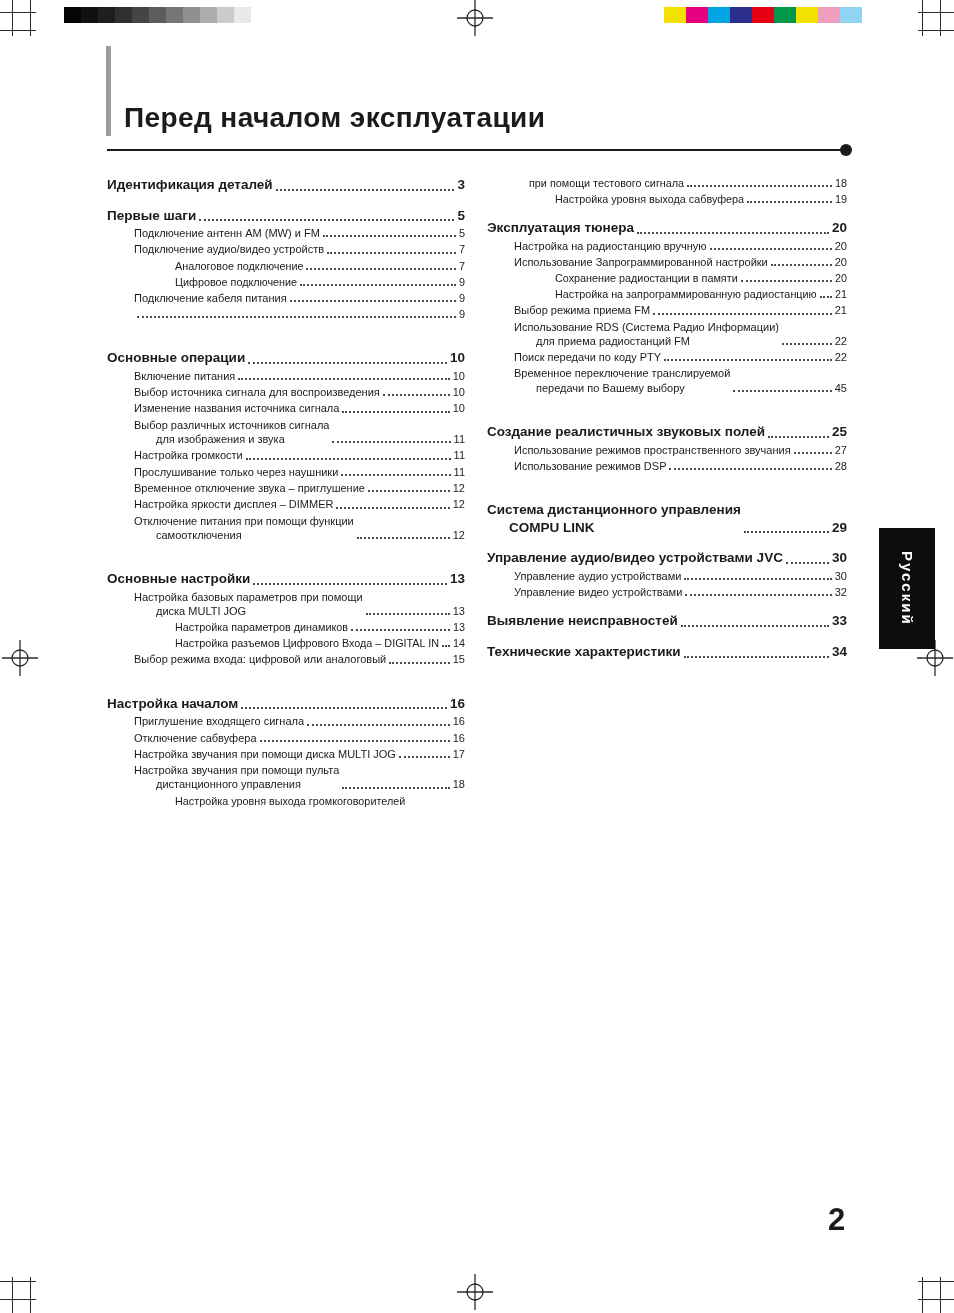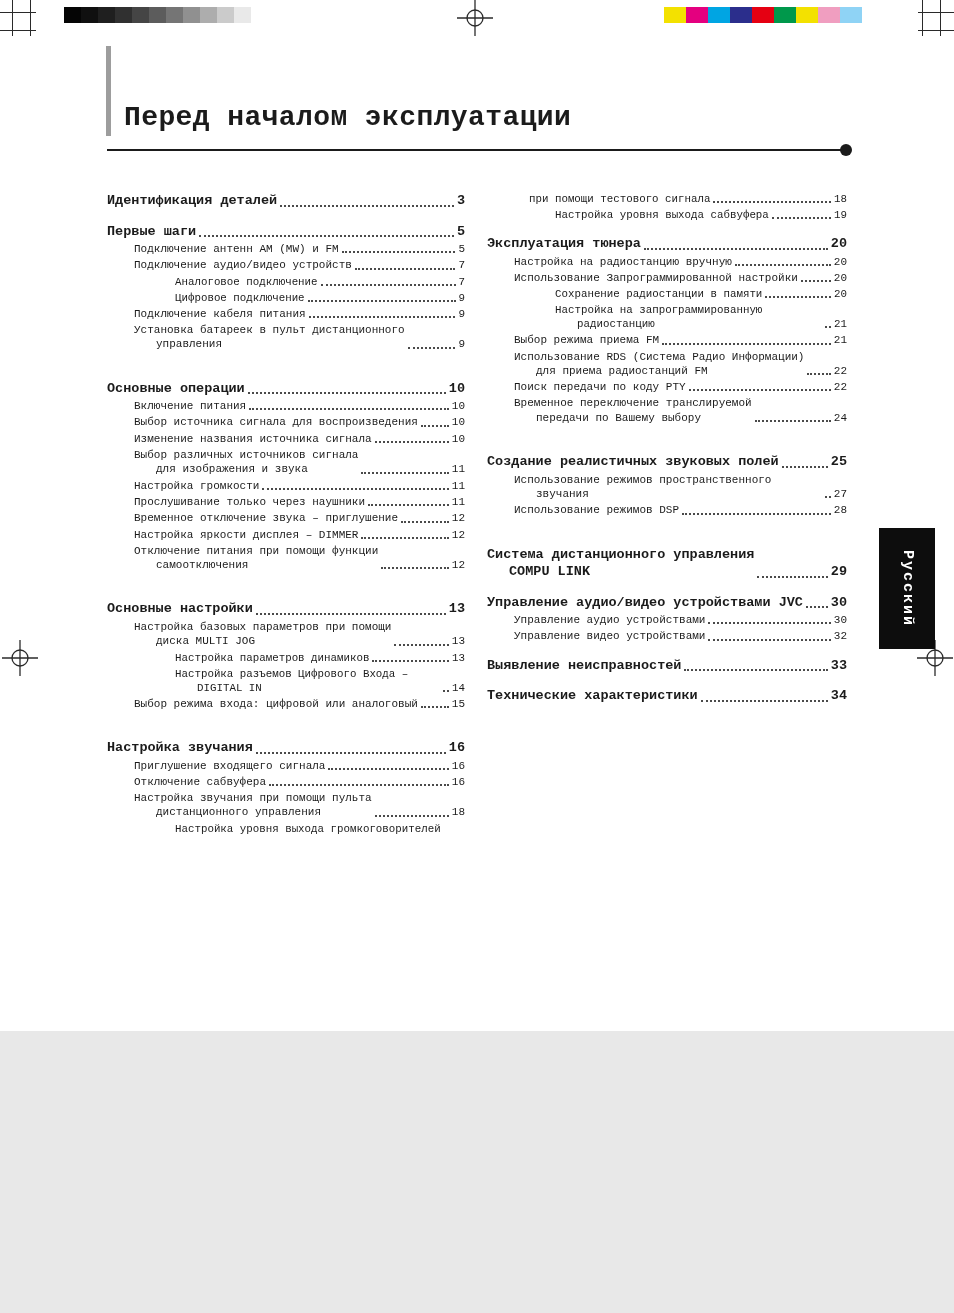--- a/index.html
+++ b/index.html
@@ -1,19 +1,19 @@
 <!DOCTYPE html>
 <html><head>
 <meta charset="utf-8">
 <style>
   html,body { margin:0; padding:0; background:#e8e8e8; }
   .page {
-    position:relative; width:954px; height:1031px; margin:0 auto;
+    position:relative; width:954px; height:1313px; margin:0 auto;
     background:#ffffff; overflow:hidden;
-    font-family:Liberation Mono, monospace; color:#1b1b1b;
+    font-family:Liberation Sans, sans-serif; color:#1b1b1b;
   }
   
   .mark { position:absolute; background:#2a2a2a; }
   .crop-v { width:1px; height:36px; }
   .crop-h { width:36px; height:1px; }
   .reg-mark { position:absolute; width:36px; height:36px; }
   .cal-bar { position:absolute; top:7px; display:flex; }
   .cal-bar .swatch { height:16px; }
   .gray-bar .swatch { width:17px; }
   .color-bar .swatch { width:22px; }
@@ -25,21 +25,21 @@
   
   .toc { position:absolute; top:176px; }
   #toc-left  { left:107px; width:358px; }
   #toc-right { left:487px; width:360px; }
   .toc-entry { display:flex; align-items:flex-end; line-height:1.3; margin-top:2px; }
   .toc-entry.lv0 { font-size:13.5px; font-weight:bold; margin-top:13px; }
   .toc-entry.lv0.gap { margin-top:28px; }
   .toc-entry.lv1 { font-size:11px; margin-left:27px; }
   .toc-entry.lv2 { font-size:10.8px; margin-left:28px;padding-left:40px; }
   .toc-entry.lv3 { font-size:10.8px; margin-left:42px; }
-  .toc .toc-entry:first-child { margin-top:16px; }
+  .toc .toc-entry:first-child { margin-top:0; }
   .toc-text { white-space:pre-line; padding-left:22px; text-indent:-22px; }
   .toc-leader { flex:1 1 auto; min-width:6px; border-bottom:2px dotted #4a4a4a; margin:0 3px 3px 3px; }
   .toc-page { white-space:nowrap; }
   
   .lang-tab {
     position:absolute; left:879px; top:528px; width:56px; height:121px;
     background:#0d0d0d; color:#ffffff; display:flex; align-items:center; justify-content:center;
   }
   .lang-tab span { writing-mode:vertical-rl; font-weight:bold; font-size:15px; letter-spacing:2px; }
   
@@ -151,22 +151,20 @@
         <span class="toc-text">Цифровое подключение</span>
         <span class="toc-leader"></span>
         <span class="toc-page">9</span>
       </div>
       <div class="toc-entry lv1">
         <span class="toc-text">Подключение кабеля питания</span>
         <span class="toc-leader"></span>
         <span class="toc-page">9</span>
       </div>
       <div class="toc-entry lv1">
-        <span class="toc-text">Установка  батареек в пульт дистанционного
-управления</span>
         <span class="toc-leader"></span>
         <span class="toc-page">9</span>
       </div>
       <div class="toc-entry lv0 gap">
         <span class="toc-text">Основные операции</span>
         <span class="toc-leader"></span>
         <span class="toc-page">10</span>
       </div>
       <div class="toc-entry lv1">
         <span class="toc-text">Включение питания</span>
@@ -235,33 +233,38 @@
         <span class="toc-text">Настройка разъемов Цифрового Входа – DIGITAL IN</span>
         <span class="toc-leader"></span>
         <span class="toc-page">14</span>
       </div>
       <div class="toc-entry lv1">
         <span class="toc-text">Выбор режима входа: цифровой или аналоговый</span>
         <span class="toc-leader"></span>
         <span class="toc-page">15</span>
       </div>
       <div class="toc-entry lv0 gap">
-        <span class="toc-text">Настройка звучания</span>
+        <span class="toc-text">Настройка началом</span>
         <span class="toc-leader"></span>
         <span class="toc-page">16</span>
       </div>
       <div class="toc-entry lv1">
         <span class="toc-text">Приглушение входящего сигнала</span>
         <span class="toc-leader"></span>
         <span class="toc-page">16</span>
       </div>
       <div class="toc-entry lv1">
         <span class="toc-text">Отключение сабвуфера</span>
         <span class="toc-leader"></span>
         <span class="toc-page">16</span>
+      </div>
+      <div class="toc-entry lv1">
+        <span class="toc-text">Настройка звучания при помощи диска MULTI JOG</span>
+        <span class="toc-leader"></span>
+        <span class="toc-page">17</span>
       </div>
       <div class="toc-entry lv1">
         <span class="toc-text">Настройка звучания при помощи пульта
 дистанционного управления</span>
         <span class="toc-leader"></span>
         <span class="toc-page">18</span>
       </div>
       <div class="toc-entry lv2">
         <span class="toc-text">Настройка уровня выхода громкоговорителей</span>
       </div>
@@ -315,21 +318,21 @@
       </div>
       <div class="toc-entry lv1">
         <span class="toc-text">Поиск передачи по коду PTY</span>
         <span class="toc-leader"></span>
         <span class="toc-page">22</span>
       </div>
       <div class="toc-entry lv1">
         <span class="toc-text">Временное переключение транслируемой
 передачи по Вашему выбору</span>
         <span class="toc-leader"></span>
-        <span class="toc-page">24</span>
+        <span class="toc-page">45</span>
       </div>
       <div class="toc-entry lv0 gap">
         <span class="toc-text">Создание реалистичных звуковых полей</span>
         <span class="toc-leader"></span>
         <span class="toc-page">25</span>
       </div>
       <div class="toc-entry lv1">
         <span class="toc-text">Использование режимов пространственного звучания</span>
         <span class="toc-leader"></span>
         <span class="toc-page">27</span>

